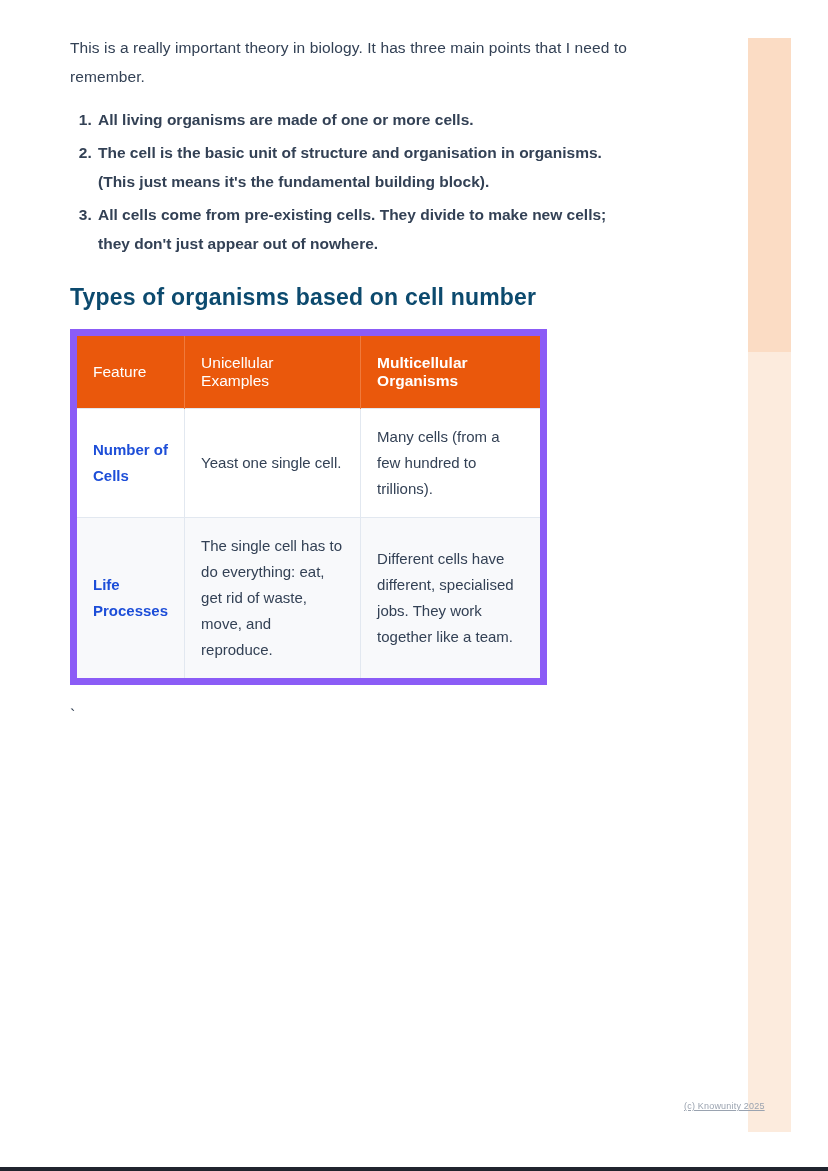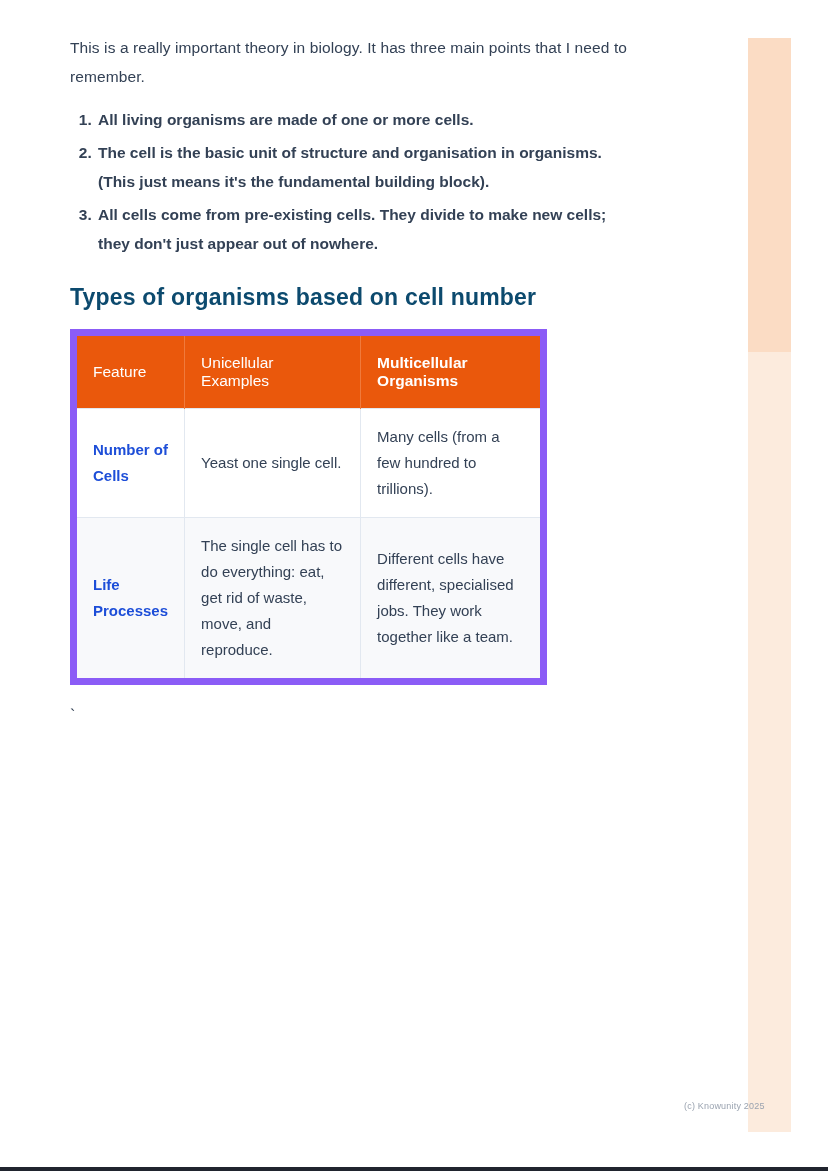--- a/index.html
+++ b/index.html
@@ -95,20 +95,21 @@
     font-size: 16px;
     color: #334155;
   }
   .footer-copyright {
     position: absolute;
     left: 684px;
     top: 1101px;
     font-size: 9px;
     color: #9aa3b0;
     letter-spacing: 0.2px;
+    text-decoration: underline;
   }
   .bottom-bar {
     position: absolute;
     left: 0;
     bottom: 0;
     width: 828px;
     height: 4px;
     background: #20242e;
   }
 </style>

